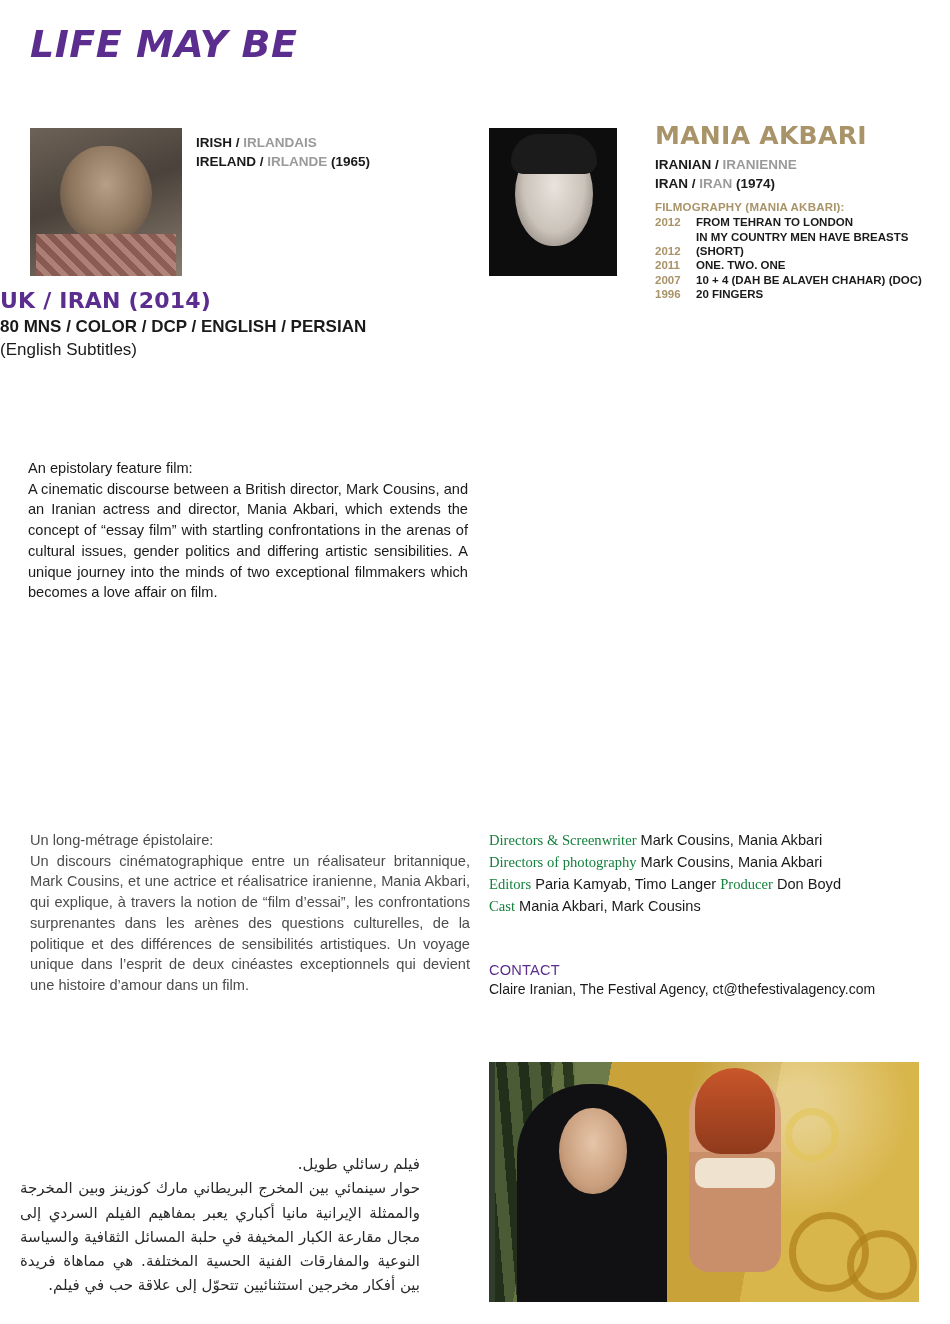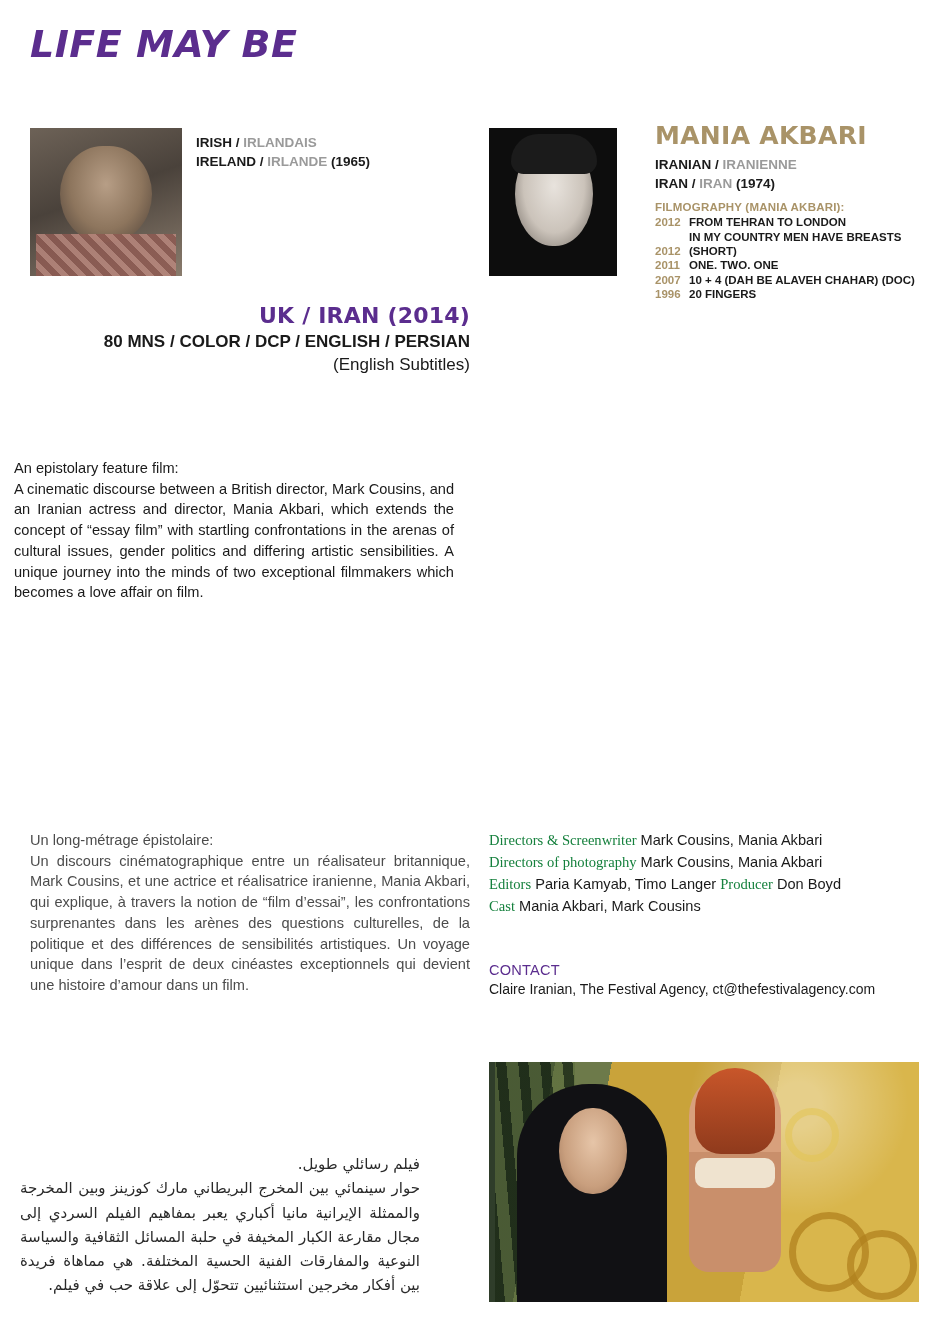--- a/index.html
+++ b/index.html
@@ -123,29 +123,29 @@
   .film-row {
     display: flex;
     align-items: flex-end;
     margin-bottom: 1px;
   }
   .film-year {
     width: 34px;
     flex: 0 0 34px;
     color: #a99368;
   }
-  .film-name { flex: 1; }
+  .film-name { flex: 1; margin-left: 7px; }
 
   
   .format-block {
     position: absolute;
     left: 0;
-    top: 303px;
+    top: 288px;
     width: 470px;
-    text-align: right;
+    text-align: left;
   }
   .format-country {
     font-family: "DejaVu Sans", sans-serif;
     font-size: 22px;
     font-weight: bold;
     color: #5b2d8e;
     letter-spacing: 0.2px;
   }
   .format-specs {
     font-size: 17px;
@@ -155,21 +155,21 @@
   }
   .format-subs {
     font-size: 17px;
     font-weight: normal;
     line-height: 1.35;
   }
 
   
   .synopsis-en {
     position: absolute;
-    left: 14px;
+    left: 28px;
     top: 458px;
     width: 440px;
     font-size: 14.6px;
     line-height: 1.42;
     text-align: justify;
   }
 
   
   .synopsis-fr {
     position: absolute;

